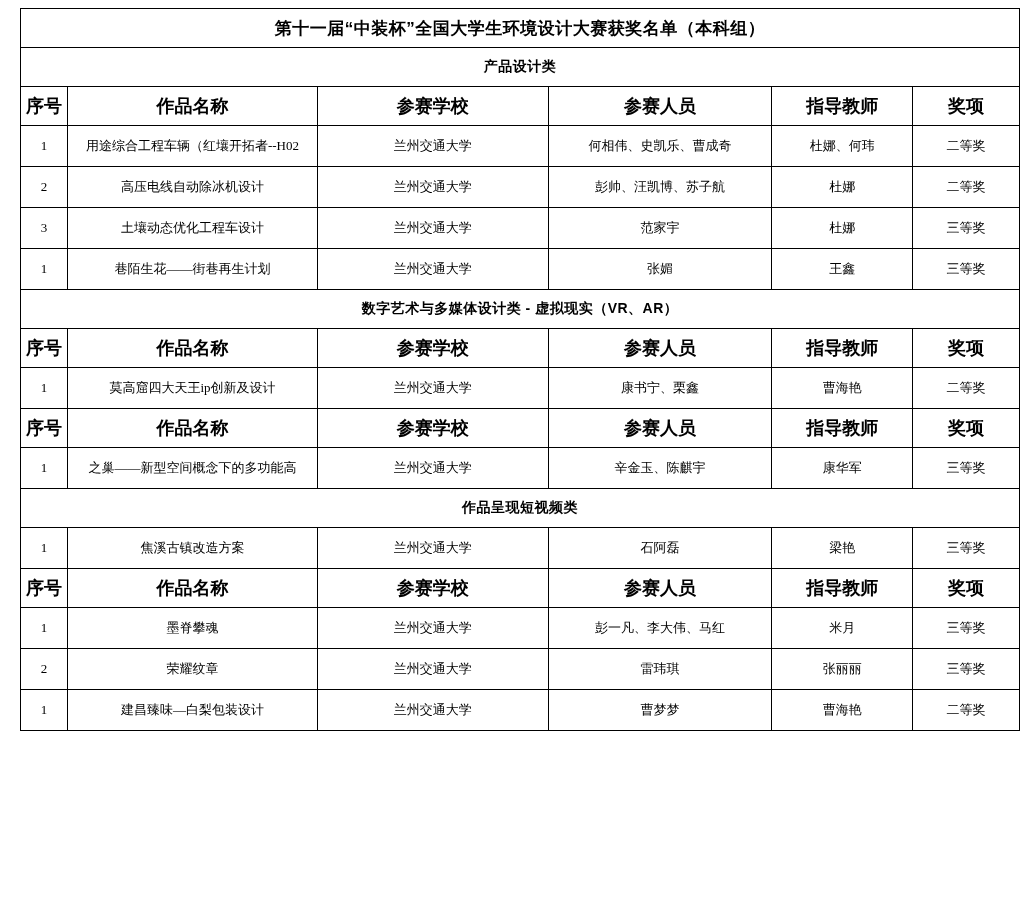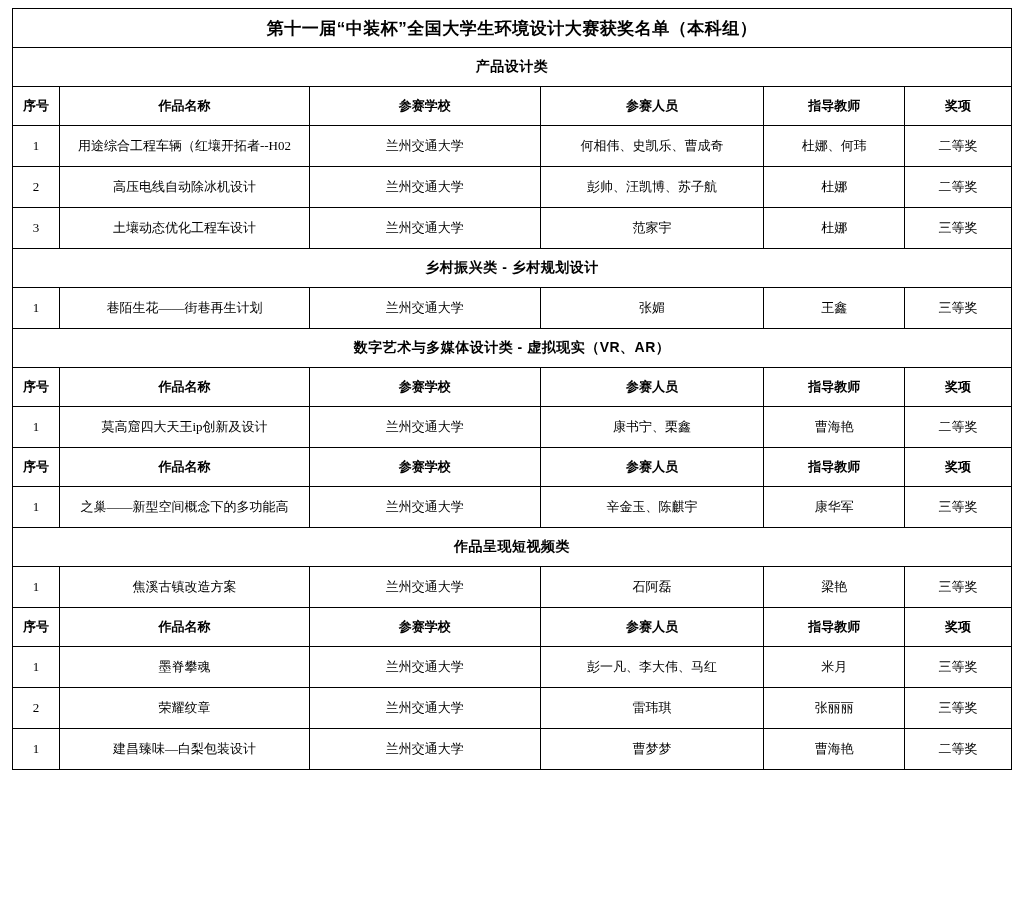--- a/index.html
+++ b/index.html
@@ -10,21 +10,21 @@
   body {
     width: 1024px;
     height: 898px;
     font-family: "Liberation Sans", "DejaVu Sans", sans-serif;
     color: #000000;
   }
   .page {
     width: 1024px;
     height: 898px;
     box-sizing: border-box;
-    padding: 8px 12px 0 12px;
+    padding: 8px 12px 0 20px;
   }
   table.award-table {
     width: 1000px;
     border-collapse: collapse;
     table-layout: fixed;
   }
   table.award-table td {
     border: 1px solid #000000;
     text-align: center;
     vertical-align: middle;
@@ -39,21 +39,21 @@
     letter-spacing: 0.5px;
   }
   .section-cell {
     height: 38px;
     font-size: 14px;
     font-weight: bold;
     letter-spacing: 0.5px;
   }
   .header-cell {
     height: 38px;
-    font-size: 13px;
+    font-size: 18px;
     font-weight: bold;
   }
   .data-cell {
     height: 40px;
     font-size: 13px;
     font-weight: normal;
     font-family: "Liberation Serif", "DejaVu Serif", serif;
   }
   .data-cell.idx {
     font-size: 13px;
@@ -154,23 +154,20 @@
             <span class="clip">范家宇</span>
           </td>
           <td class="data-cell col-teacher">
             <span class="clip">杜娜</span>
           </td>
           <td class="data-cell col-award">
             <span class="clip">三等奖</span>
           </td>
         </tr>
         <tr>
-          <td class="section-cell" colspan="6">乡村振兴类 - 乡村规划设计</td>
-        </tr>
-        <tr>
           <td class="data-cell idx col-idx">
             <span class="clip">1</span>
           </td>
           <td class="data-cell col-work">
             <span class="clip">巷陌生花——街巷再生计划</span>
           </td>
           <td class="data-cell col-school">
             <span class="clip">兰州交通大学</span>
           </td>
           <td class="data-cell col-people">

